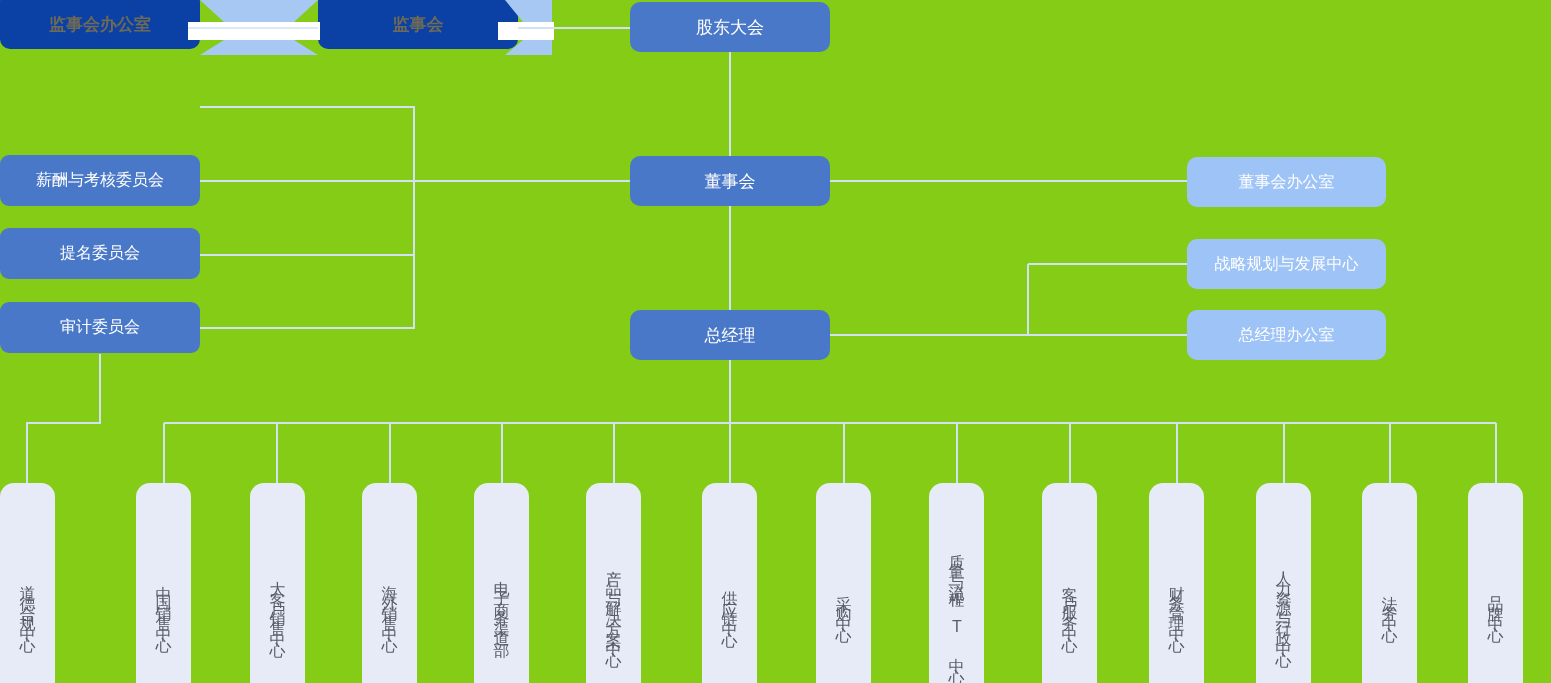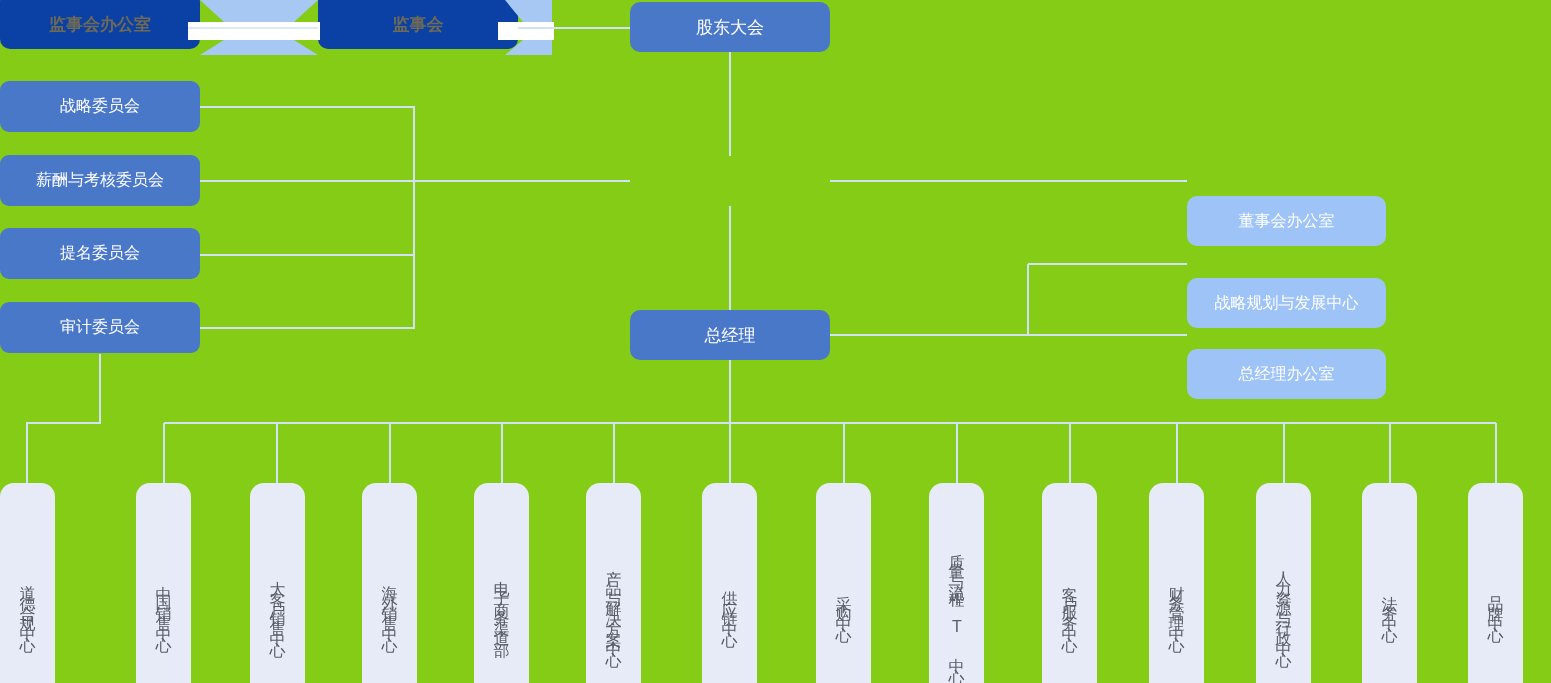--- a/index.html
+++ b/index.html
@@ -9,21 +9,21 @@
   }
   svg.layer{position:absolute;left:0;top:0;pointer-events:none;}
   .node{
     position:absolute;display:flex;align-items:center;justify-content:center;
     box-sizing:border-box;text-align:center;z-index:1;
   }
   .node span{display:block;}
   .node-primary{background:#4A78C8;color:#ffffff;border-radius:10px;font-size:17px;align-items:center;}
   .node-committee{background:#4A78C8;color:#ffffff;border-radius:9px;font-size:16px;}
   .node-dark{background:#0B41A5;color:#6E6A55;border-radius:10px;font-size:17px;font-weight:700;padding-top:8px;}
-  .node-light{background:#9EC3F6;color:#ffffff;border-radius:10px;font-size:16px;margin-top:39px;}
+  .node-light{background:#9EC3F6;color:#ffffff;border-radius:10px;font-size:16px;}
   .node-dept{
     background:#E7EBF7;color:#575C66;border-radius:14px;font-size:16px;
     width:55px;height:240px;top:483px;
   }
   .node-dept span{
     writing-mode:vertical-lr;text-orientation:upright;letter-spacing:10px;line-height:1;
   }
 </style>
 </head>
 <body>
@@ -71,33 +71,33 @@
     <span>监事会办公室</span>
   </div>
   <div class="node node-dark" style="left:318px;top:-8px;width:200px;height:57px">
     <span>监事会</span>
   </div>
 
   <div class="node node-primary" style="left:630px;top:2px;width:200px;height:50px">
     <span>股东大会</span>
   </div>
 
-  <div class="node node-committee" style="left:0;top:81px;width:200px;height:51px">
-    <span>战略委员会</span>
-  </div>
   <div class="node node-committee" style="left:0;top:228px;width:200px;height:51px">
     <span>提名委员会</span>
   </div>
   <div class="node node-committee" style="left:0;top:155px;width:200px;height:51px">
     <span>薪酬与考核委员会</span>
   </div>
   <div class="node node-committee" style="left:0;top:302px;width:200px;height:51px">
     <span>审计委员会</span>
   </div>
 
+  <div class="node node-primary" style="left:630px;top:156px;width:200px;height:50px">
+    <span>董事会</span>
+  </div>
   <div class="node node-primary" style="left:630px;top:310px;width:200px;height:50px">
     <span>总经理</span>
   </div>
 
   <div class="node node-light" style="left:1187px;top:157px;width:199px;height:50px">
     <span>董事会办公室</span>
   </div>
   <div class="node node-light" style="left:1187px;top:239px;width:199px;height:50px">
     <span>战略规划与发展中心</span>
   </div>

